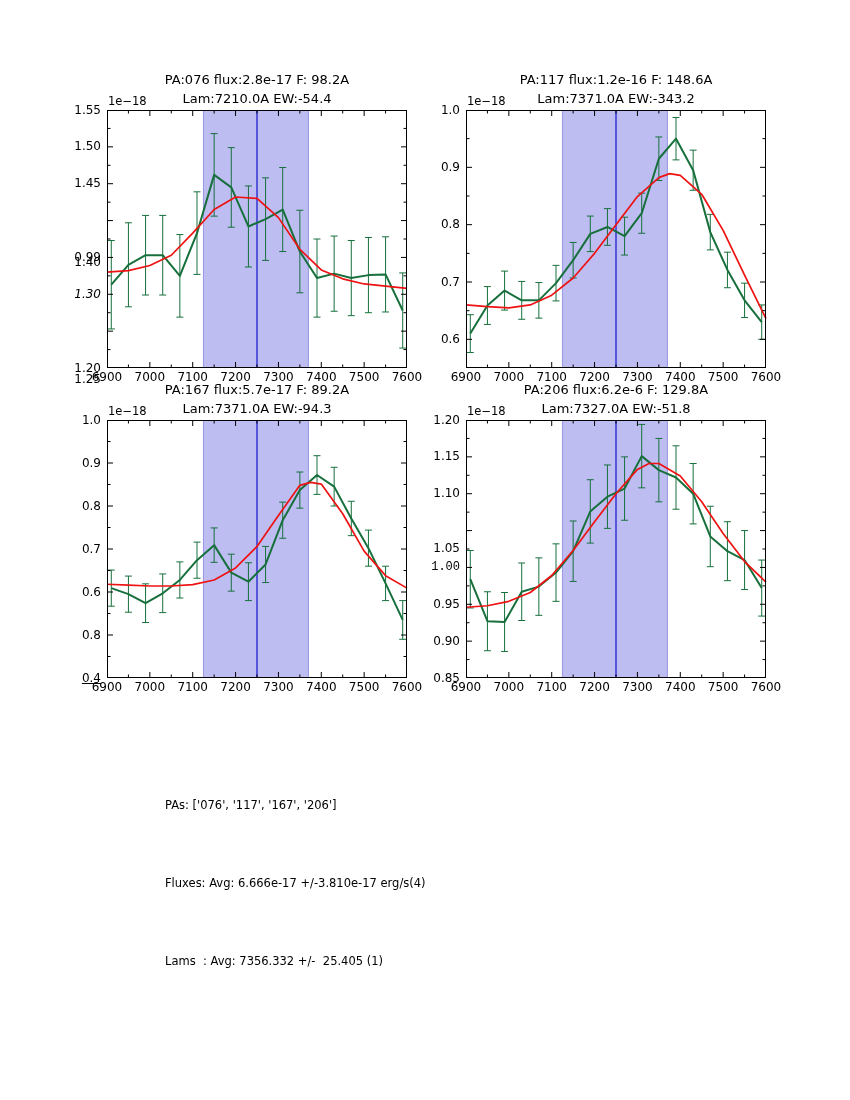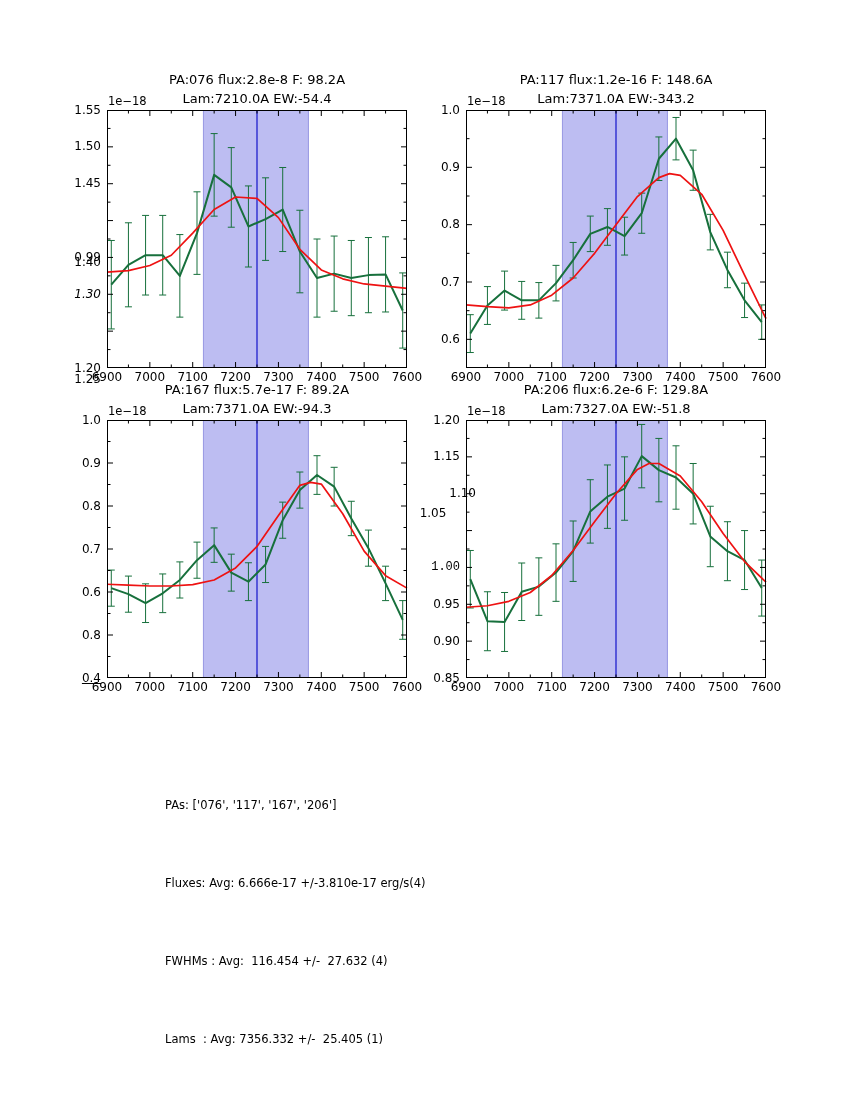--- a/index.html
+++ b/index.html
@@ -16,21 +16,21 @@
   .xtl{position:absolute;top:261px;width:60px;text-align:center;font-size:12px;line-height:13px;}
   .summary{position:absolute;left:165px;top:740px;font-size:11.5px;line-height:26px;white-space:pre;}
 </style>
 </head>
 <body>
 
 <div class="stage">
 
   <div class="plot p0">
     <div class="title">
-      <div>PA:076 flux:2.8e-8 F: 98.2A</div>
+      <div>PA:076 flux:2.8e-17 F: 98.2A</div>
       <div>Lam:7210.0A EW:-54.4</div>
     </div>
     <div class="offset">1e−18</div>
     <svg class="canvas" width="300" height="258" viewBox="0 0 300 258">
         <rect x="96.42857142857143" y="0" width="104.99999999999999" height="258" fill="#bdbdf2"></rect>
         <line x1="96.42857142857143" x2="96.42857142857143" y1="0" y2="258" stroke="#9898e2" stroke-width="1"></line>
         <line x1="201.42857142857142" x2="201.42857142857142" y1="0" y2="258" stroke="#9898e2" stroke-width="1"></line>
         <line x1="150" x2="150" y1="0" y2="258" stroke="#2020cc" stroke-width="1.3"></line>
         <line x1="4.285714285714286" x2="4.285714285714286" y1="130.4742857142857" y2="218.93142857142863" stroke="#17703c" stroke-width="1"></line>
         <line x1="0.7857142857142856" x2="7.785714285714286" y1="130.4742857142857" y2="130.4742857142857" stroke="#17703c" stroke-width="1"></line>
@@ -538,36 +538,35 @@
         <line x1="300" y1="92.14285714285698" x2="296.5" y2="92.14285714285698" stroke="#000000" stroke-width="1"></line>
         <line x1="0" y1="55.285714285714256" x2="3.5" y2="55.285714285714256" stroke="#000000" stroke-width="1"></line>
         <line x1="300" y1="55.285714285714256" x2="296.5" y2="55.285714285714256" stroke="#000000" stroke-width="1"></line>
         <line x1="0" y1="18.428571428571527" x2="3.5" y2="18.428571428571527" stroke="#000000" stroke-width="1"></line>
         <line x1="300" y1="18.428571428571527" x2="296.5" y2="18.428571428571527" stroke="#000000" stroke-width="1"></line>
       </svg>
   <div class="ytl" style="top: 251.5px;">0.85</div>
       <div class="ytl" style="top: 214.643px;">0.90</div>
       <div class="ytl" style="top: 177.786px;">0.95</div>
       <div class="ytl" style="top: 140.929px; font-family: Liberation Mono, monospace;">1.00</div>
-      <div class="ytl" style="top: 87px; text-align: center;">1.05</div>
-      <div class="ytl" style="top: 67.2143px; padding-left: 16px;">1.10</div>
+      <div class="ytl" style="top: 122px;">1.05</div>
+      <div class="ytl" style="top: 67.2143px;">1.10</div>
       <div class="ytl" style="top: 30.3571px;">1.15</div>
       <div class="ytl" style="top: -6.5px;">1.20</div>
       <div class="xtl" style="left: -30px;">6900</div>
       <div class="xtl" style="left: 12.8571px;">7000</div>
       <div class="xtl" style="left: 55.7143px;">7100</div>
       <div class="xtl" style="left: 98.5714px;">7200</div>
       <div class="xtl" style="left: 141.429px;">7300</div>
       <div class="xtl" style="left: 184.286px;">7400</div>
       <div class="xtl" style="left: 227.143px;">7500</div>
       <div class="xtl" style="left: 270px;">7600</div>
     </div>
 
   <div class="summary">
     <div>PAs: ['076', '117', '167', '206']</div>
     <div>Fluxes: Avg: 6.666e-17 +/-3.810e-17 erg/s(4)</div>
-    <div>FWHMs : Avg:  116.454 +/-  27.632 (4)</div>
     <div>Lams  : Avg: 7356.332 +/-  25.405 (1)</div>
     
     
   </div>
 
 </div>
 
 </body></html>

